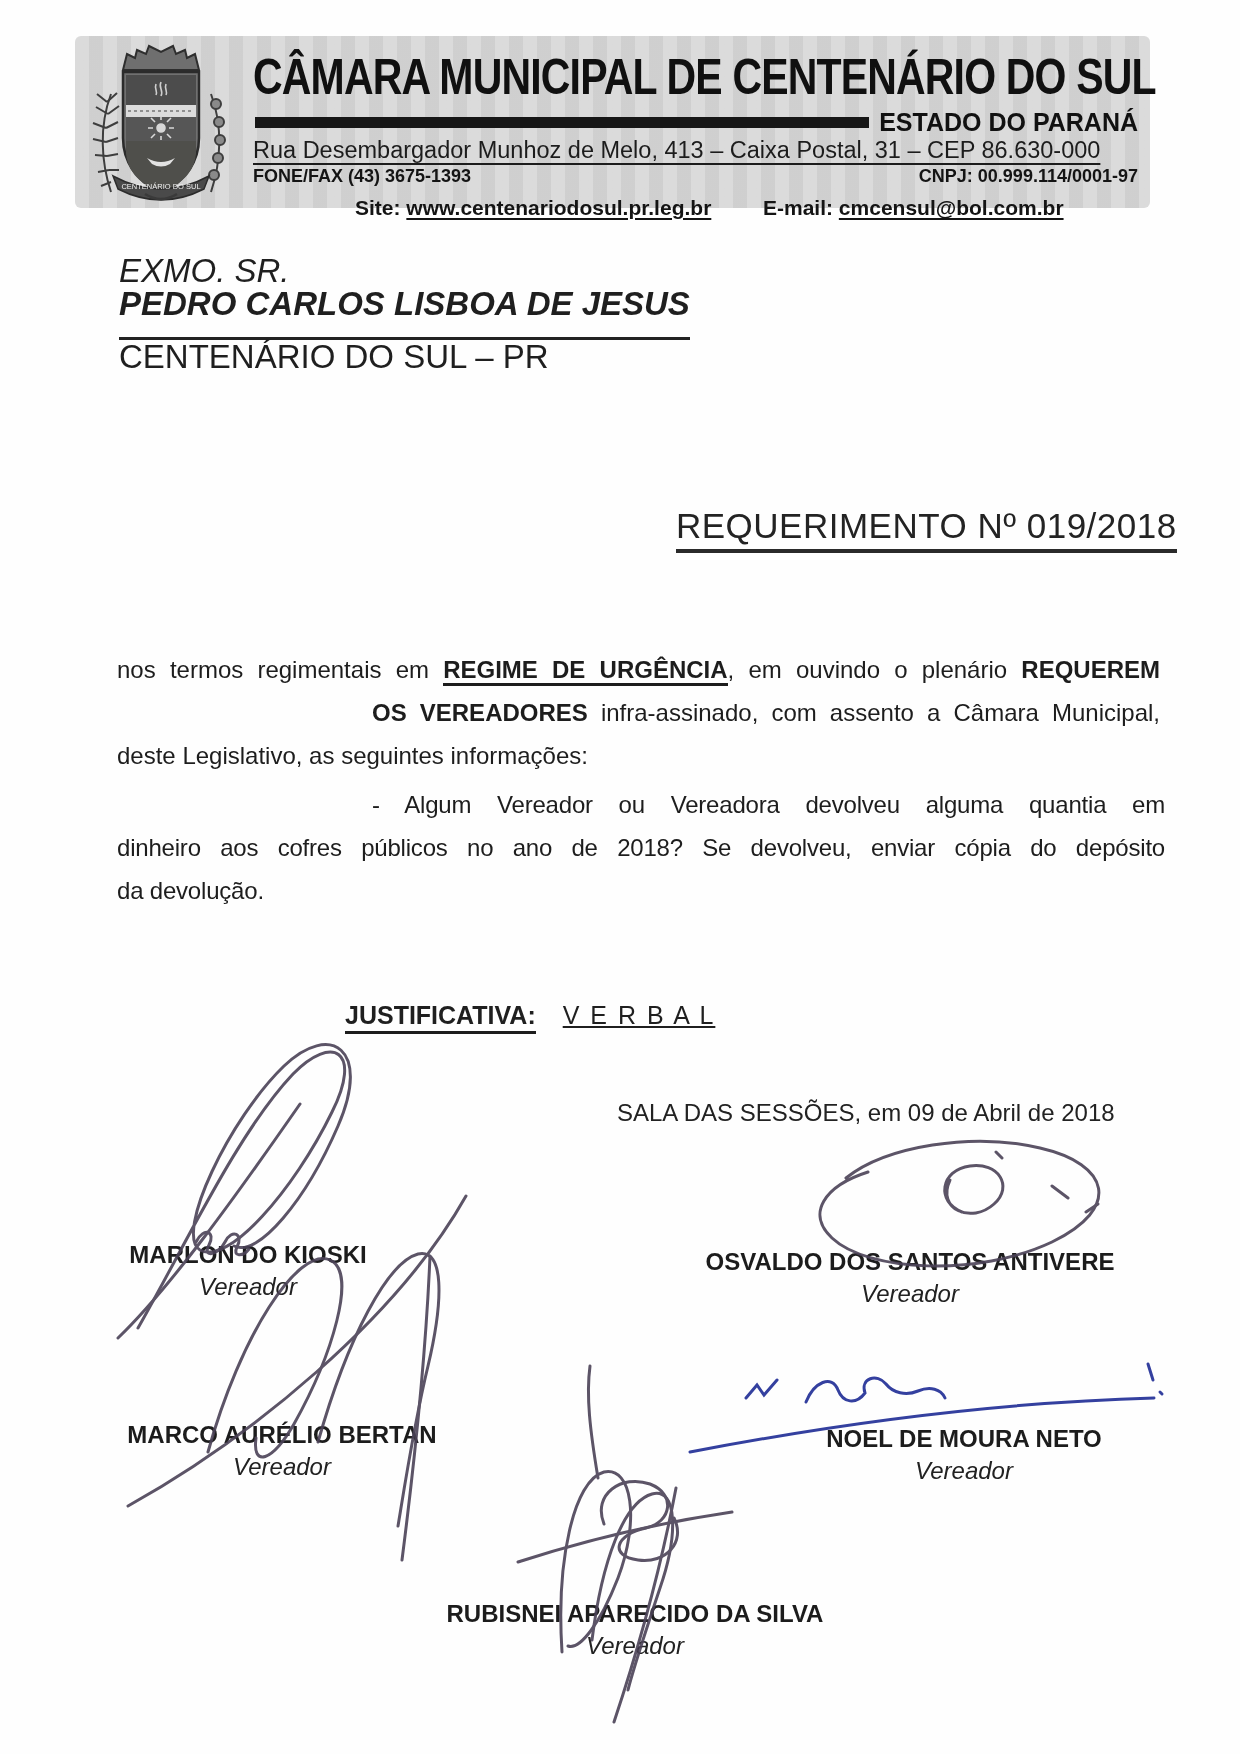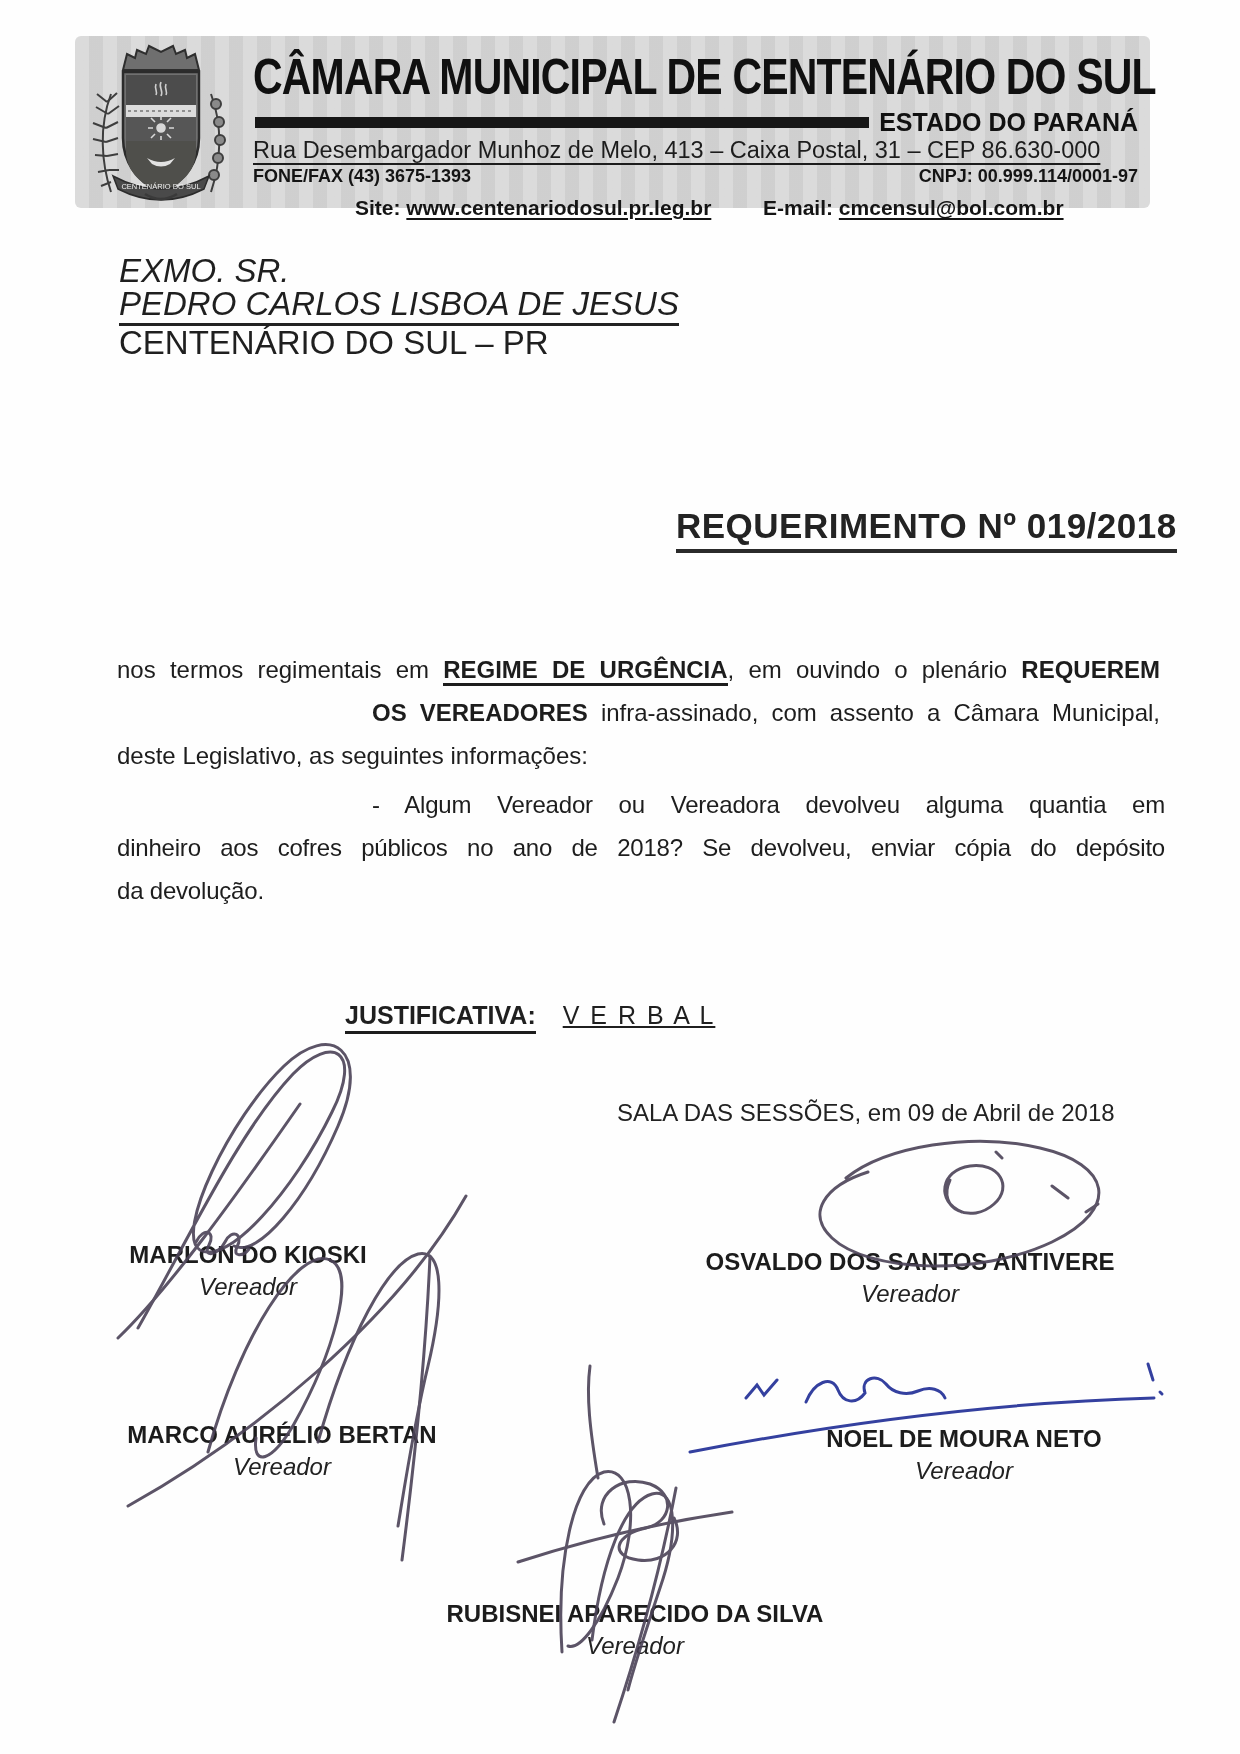--- a/index.html
+++ b/index.html
@@ -41,28 +41,28 @@
     font-weight:700;font-size:18px;color:#141414;
   }
   .hd-site-row{position:absolute;left:178px;right:12px;top:160px;font-weight:700;font-size:21px;color:#141414;}
   .hd-site{position:absolute;left:102px;top:0;}
   .hd-email{position:absolute;left:510px;top:0;}
   .uline{text-decoration:underline;text-decoration-thickness:2px;text-underline-offset:3px;}
 
   
   .addressee{position:absolute;left:119px;top:254px;font-size:33px;line-height:33px;}
   .addr-salutation{font-style:italic;}
-  .addr-name{font-style:italic;font-weight:400;border-bottom:3px solid #222;display:inline-block;padding-bottom:3px;}
+  .addr-name{font-style:italic;font-weight:700;border-bottom:3px solid #222;display:inline-block;padding-bottom:17px;}
   .addr-role{font-style:italic;}
   .addr-city{font-style:normal;}
 
   
   .doc-title{
     position:absolute;left:676px;top:506px;
-    font-size:35px;font-weight:700;letter-spacing:.5px;color:#232323;
+    font-size:35px;font-weight:400;letter-spacing:.5px;color:#232323;
     border-bottom:4px solid #2a2a2a;padding-bottom:3px;white-space:nowrap;
   }
 
   
   .para{position:absolute;left:117px;width:1043px;font-size:24px;line-height:43px;color:#1d1d1d;}
   .jline{text-align:justify;text-align-last:justify;}
   .lline{text-align:left;}
   .indent{text-indent:255px;}
   .b{font-weight:700;}
   .bu{font-weight:700;border-bottom:3px solid #1d1d1d;padding-bottom:0px;}

